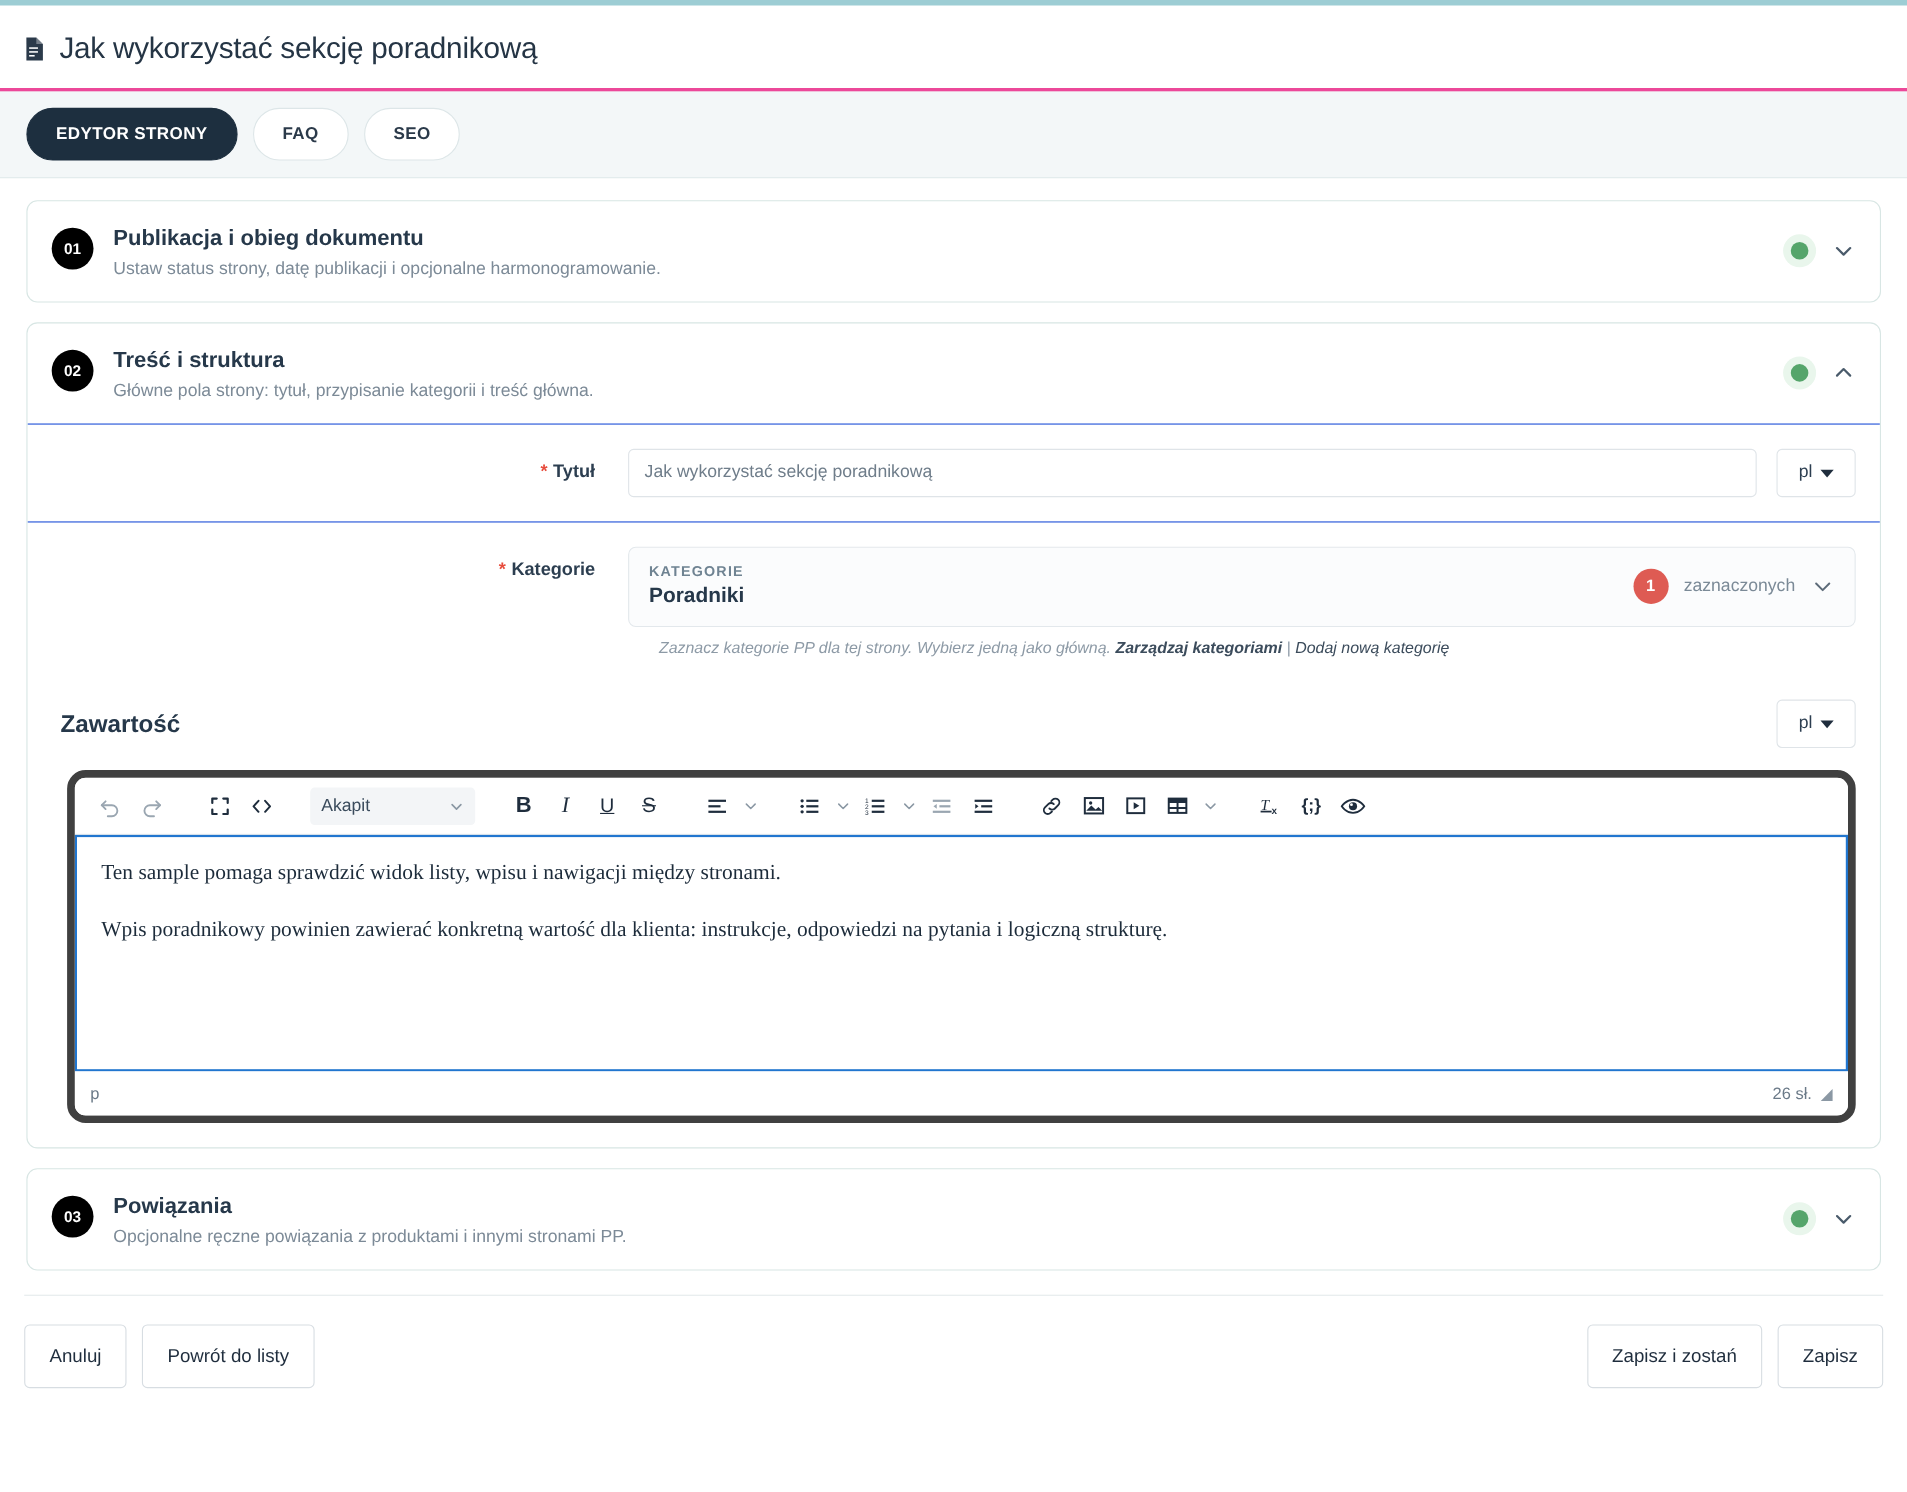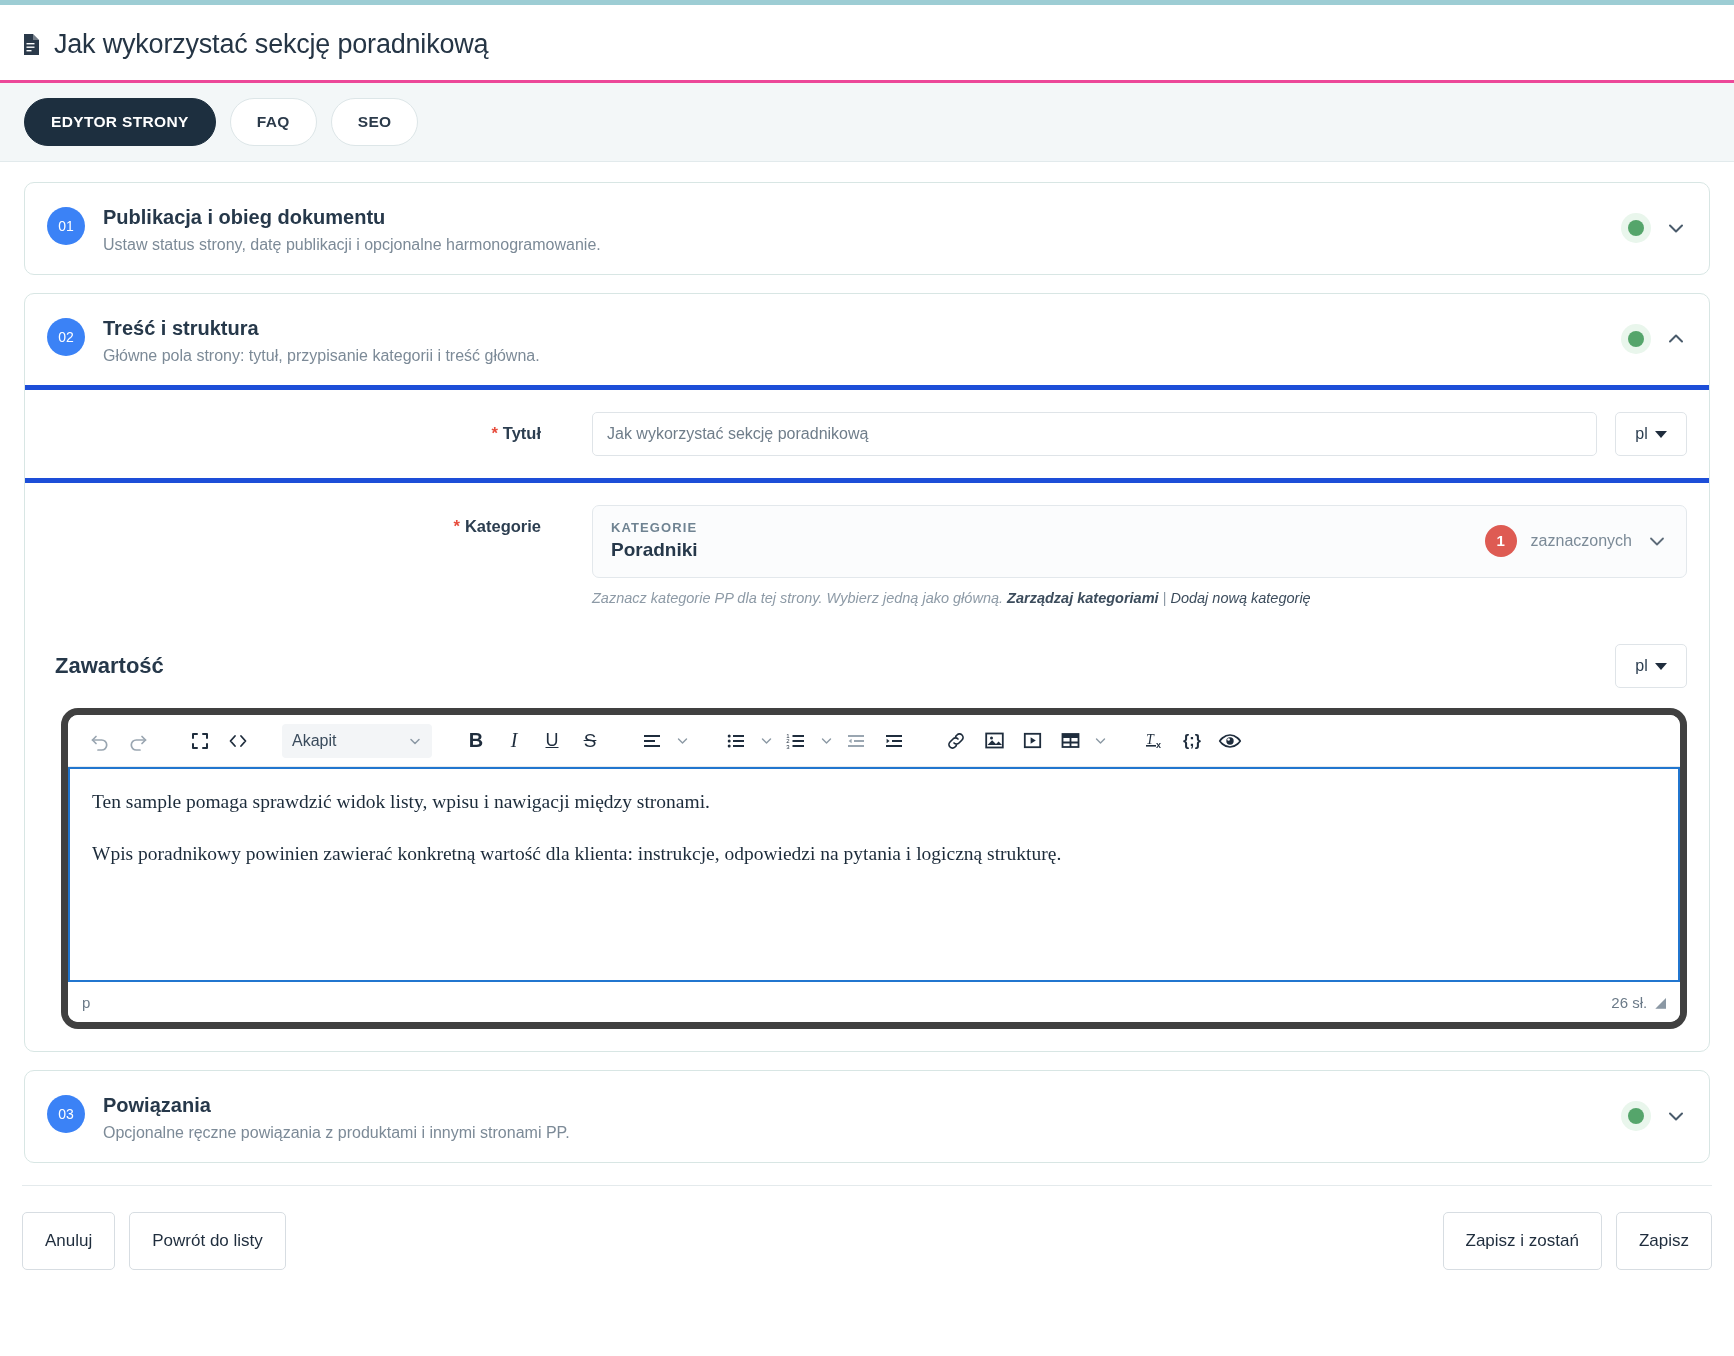--- a/index.html
+++ b/index.html
@@ -131,24 +131,24 @@
   }
   .card-head {
     display: flex;
     align-items: flex-start;
     padding: 22px 22px 20px 22px;
     position: relative;
   }
   .step-badge {
     width: 38px; height: 38px;
     border-radius: 50%;
-    background: #3b82f6;
+    background: #000000;
     color: #ffffff;
     font-size: 14px;
-    font-weight: 400;
+    font-weight: 700;
     display: flex;
     align-items: center;
     justify-content: center;
     flex: 0 0 38px;
     margin-top: 2px;
   }
   .card-head-text { margin-left: 18px; }
   .card-title {
     font-size: 20px;
     font-weight: 700;
@@ -181,23 +181,22 @@
   .chev {
     color: #4a5b6b;
     width: 22px; height: 22px;
     cursor: pointer;
   }
 
   
   .form-row {
     display: flex;
     align-items: flex-start;
-    border-top: 5px solid #1d4ed8;
+    border-top: 1px solid #1d4ed8;
     padding: 22px 22px 22px 22px;
-    gap: 21px;
   }
   .form-label {
     width: 524px;
     text-align: right;
     padding-right: 30px;
     padding-top: 12px;
     font-size: 16.5px;
     font-weight: 700;
     color: #2c3e50;
     flex: 0 0 524px;
@@ -278,20 +277,21 @@
   }
   .count-word {
     font-size: 16px;
     color: #7b8a97;
   }
   .cat-help {
     font-size: 14.5px;
     font-style: italic;
     color: #8d9aa6;
     margin-top: 12px;
+    margin-left: 28px;
   }
   .cat-help b { color: #3c4c5c; font-style: italic; }
   .cat-help i { color: #3c4c5c; }
 
   
   .zaw-head {
     display: flex;
     align-items: center;
     padding: 16px 22px 10px 30px;
   }

